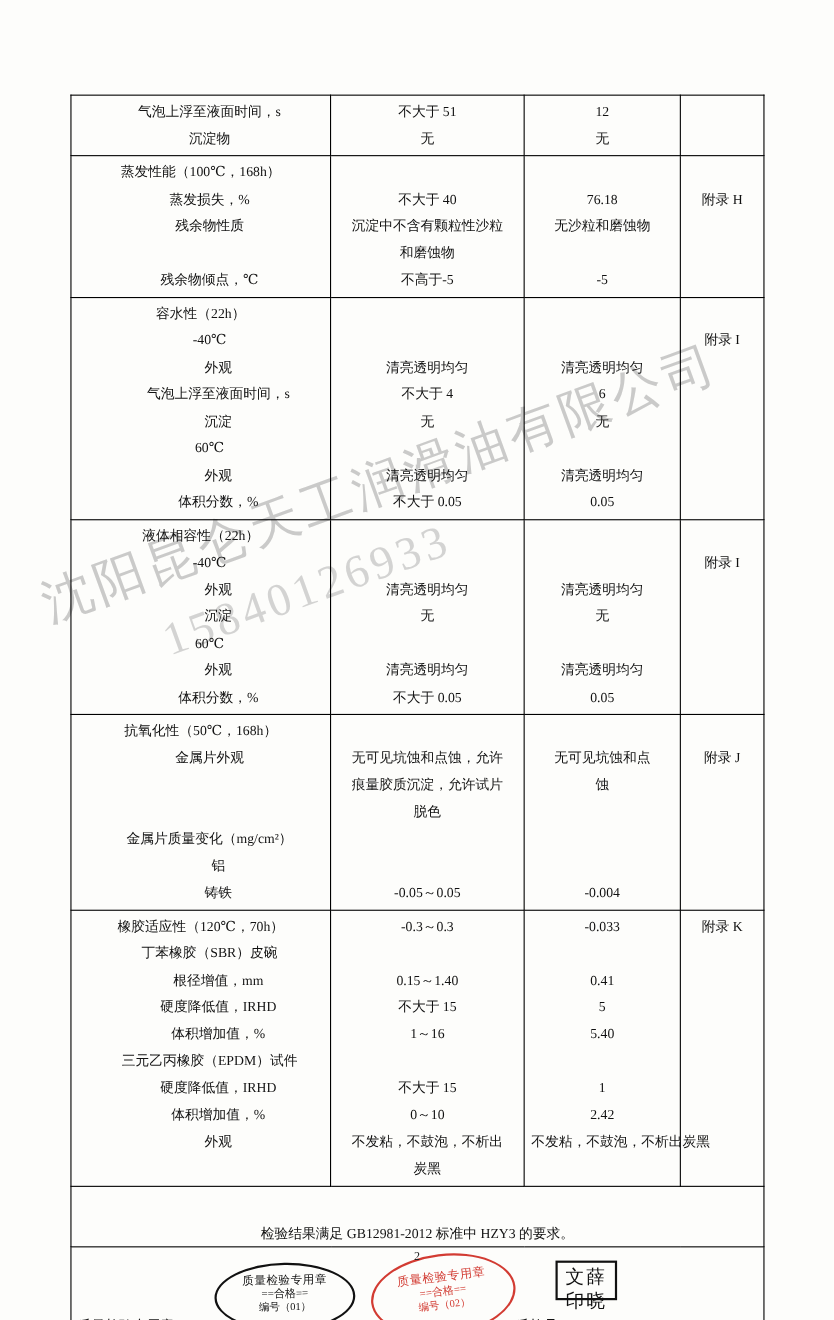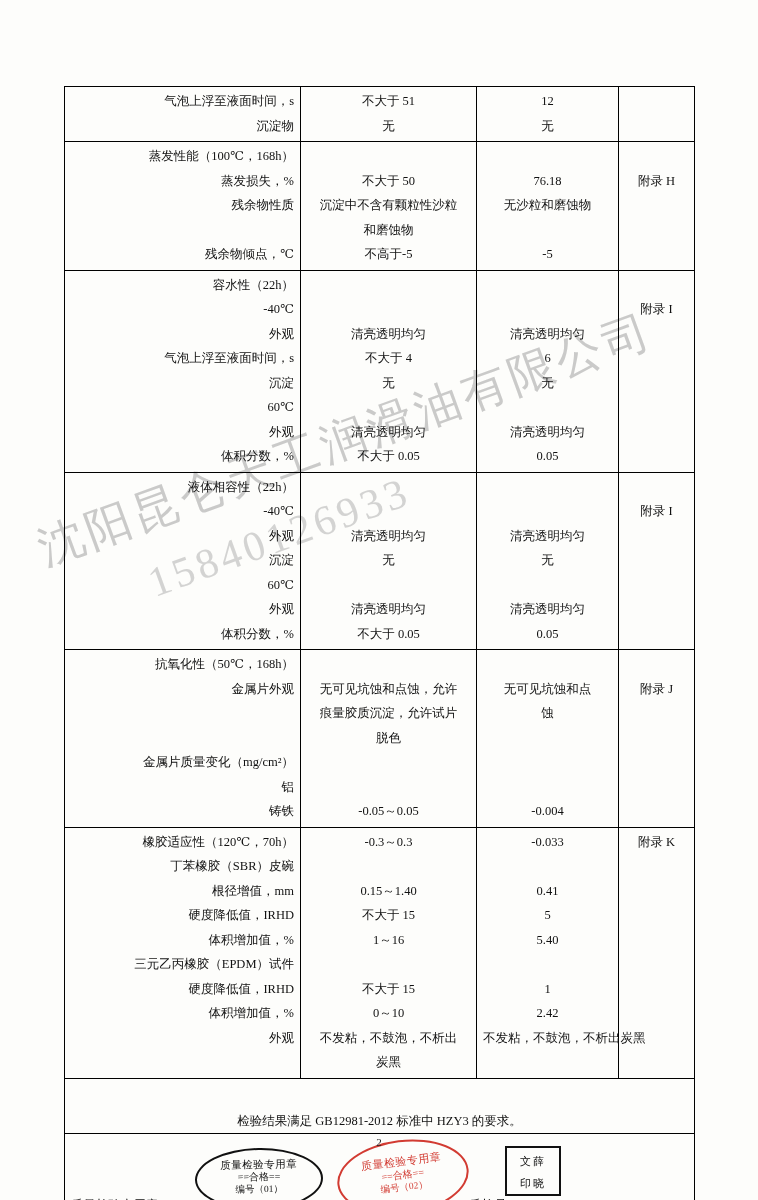--- a/index.html
+++ b/index.html
@@ -71,21 +71,21 @@
   .cell-inner { padding: 2px 6px 3px 6px; }
   .lines { display: block; }
   .lines .ln {
     display: block;
     height: 24.5px;
     line-height: 24.5px;
     white-space: nowrap;
     overflow: visible;
   }
   .c-center .ln { text-align: center; }
-  .c-left .ln { text-align: right; }
+  .c-left .ln { text-align: center; }
 
   .ind0 { padding-left: 0px; }
   .ind1 { padding-left: 16px; }
   .ind2 { padding-left: 32px; }
 
   
   .result-row td { height: 26px; }
   .result-text {
     text-align: center;
     font-size: 12.5px;
@@ -140,24 +140,24 @@
   }
   .red-stamp .t1 { font-size: 11px; letter-spacing: 0.5px; }
   .red-stamp .t2 { font-size: 10px; }
   .red-stamp .t3 { font-size: 9.5px; }
 
   .sq-stamp {
     position: absolute;
     left: 440px;
     top: 12px;
     width: 56px;
-    height: 50px;
+    height: 36px;
     border: 2px solid #111;
     color: #111;
-    font-size: 11px;
+    font-size: 17px;
     line-height: 22px;
     text-align: center;
     letter-spacing: 2px;
     box-sizing: border-box;
     padding-top: 2px;
   }
 
   .notes-row td { height: 38px; }
   .notes-label { padding: 6px; font-size: 12.5px; }
 
@@ -221,21 +221,21 @@
             <span class="ln ind0">蒸发性能（100℃，168h）</span>
             <span class="ln ind1">蒸发损失，%</span>
             <span class="ln ind1">残余物性质</span>
             <span class="ln ind1"></span>
             <span class="ln ind1">残余物倾点，℃</span>
           </div>
             </td>
           <td>
               <div class="cell-inner c-center lines">
             <span class="ln"></span>
-            <span class="ln">不大于 50</span>
+            <span class="ln">不大于 40</span>
             <span class="ln">沉淀中不含有颗粒性沙粒</span>
             <span class="ln">和磨蚀物</span>
             <span class="ln">不高于-5</span>
           </div>
             </td>
           <td>
               <div class="cell-inner c-center lines">
             <span class="ln"></span>
             <span class="ln">76.18</span>
             <span class="ln">无沙粒和磨蚀物</span>

